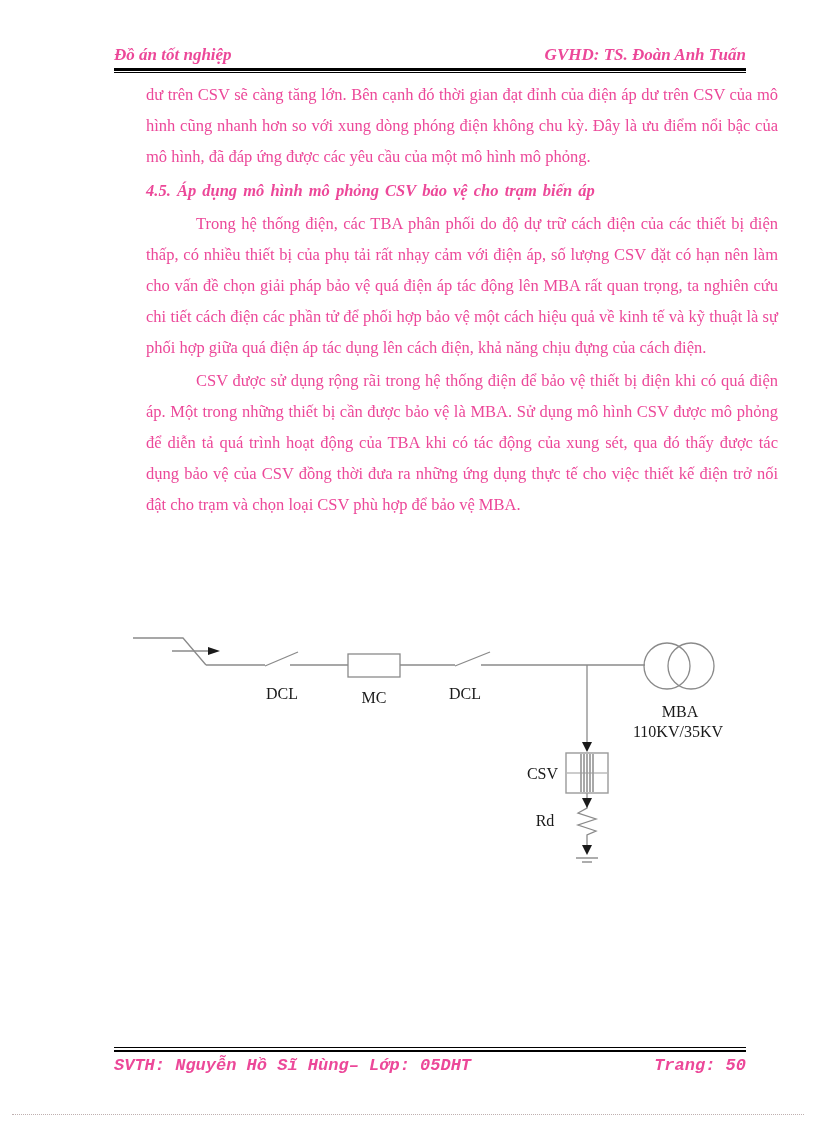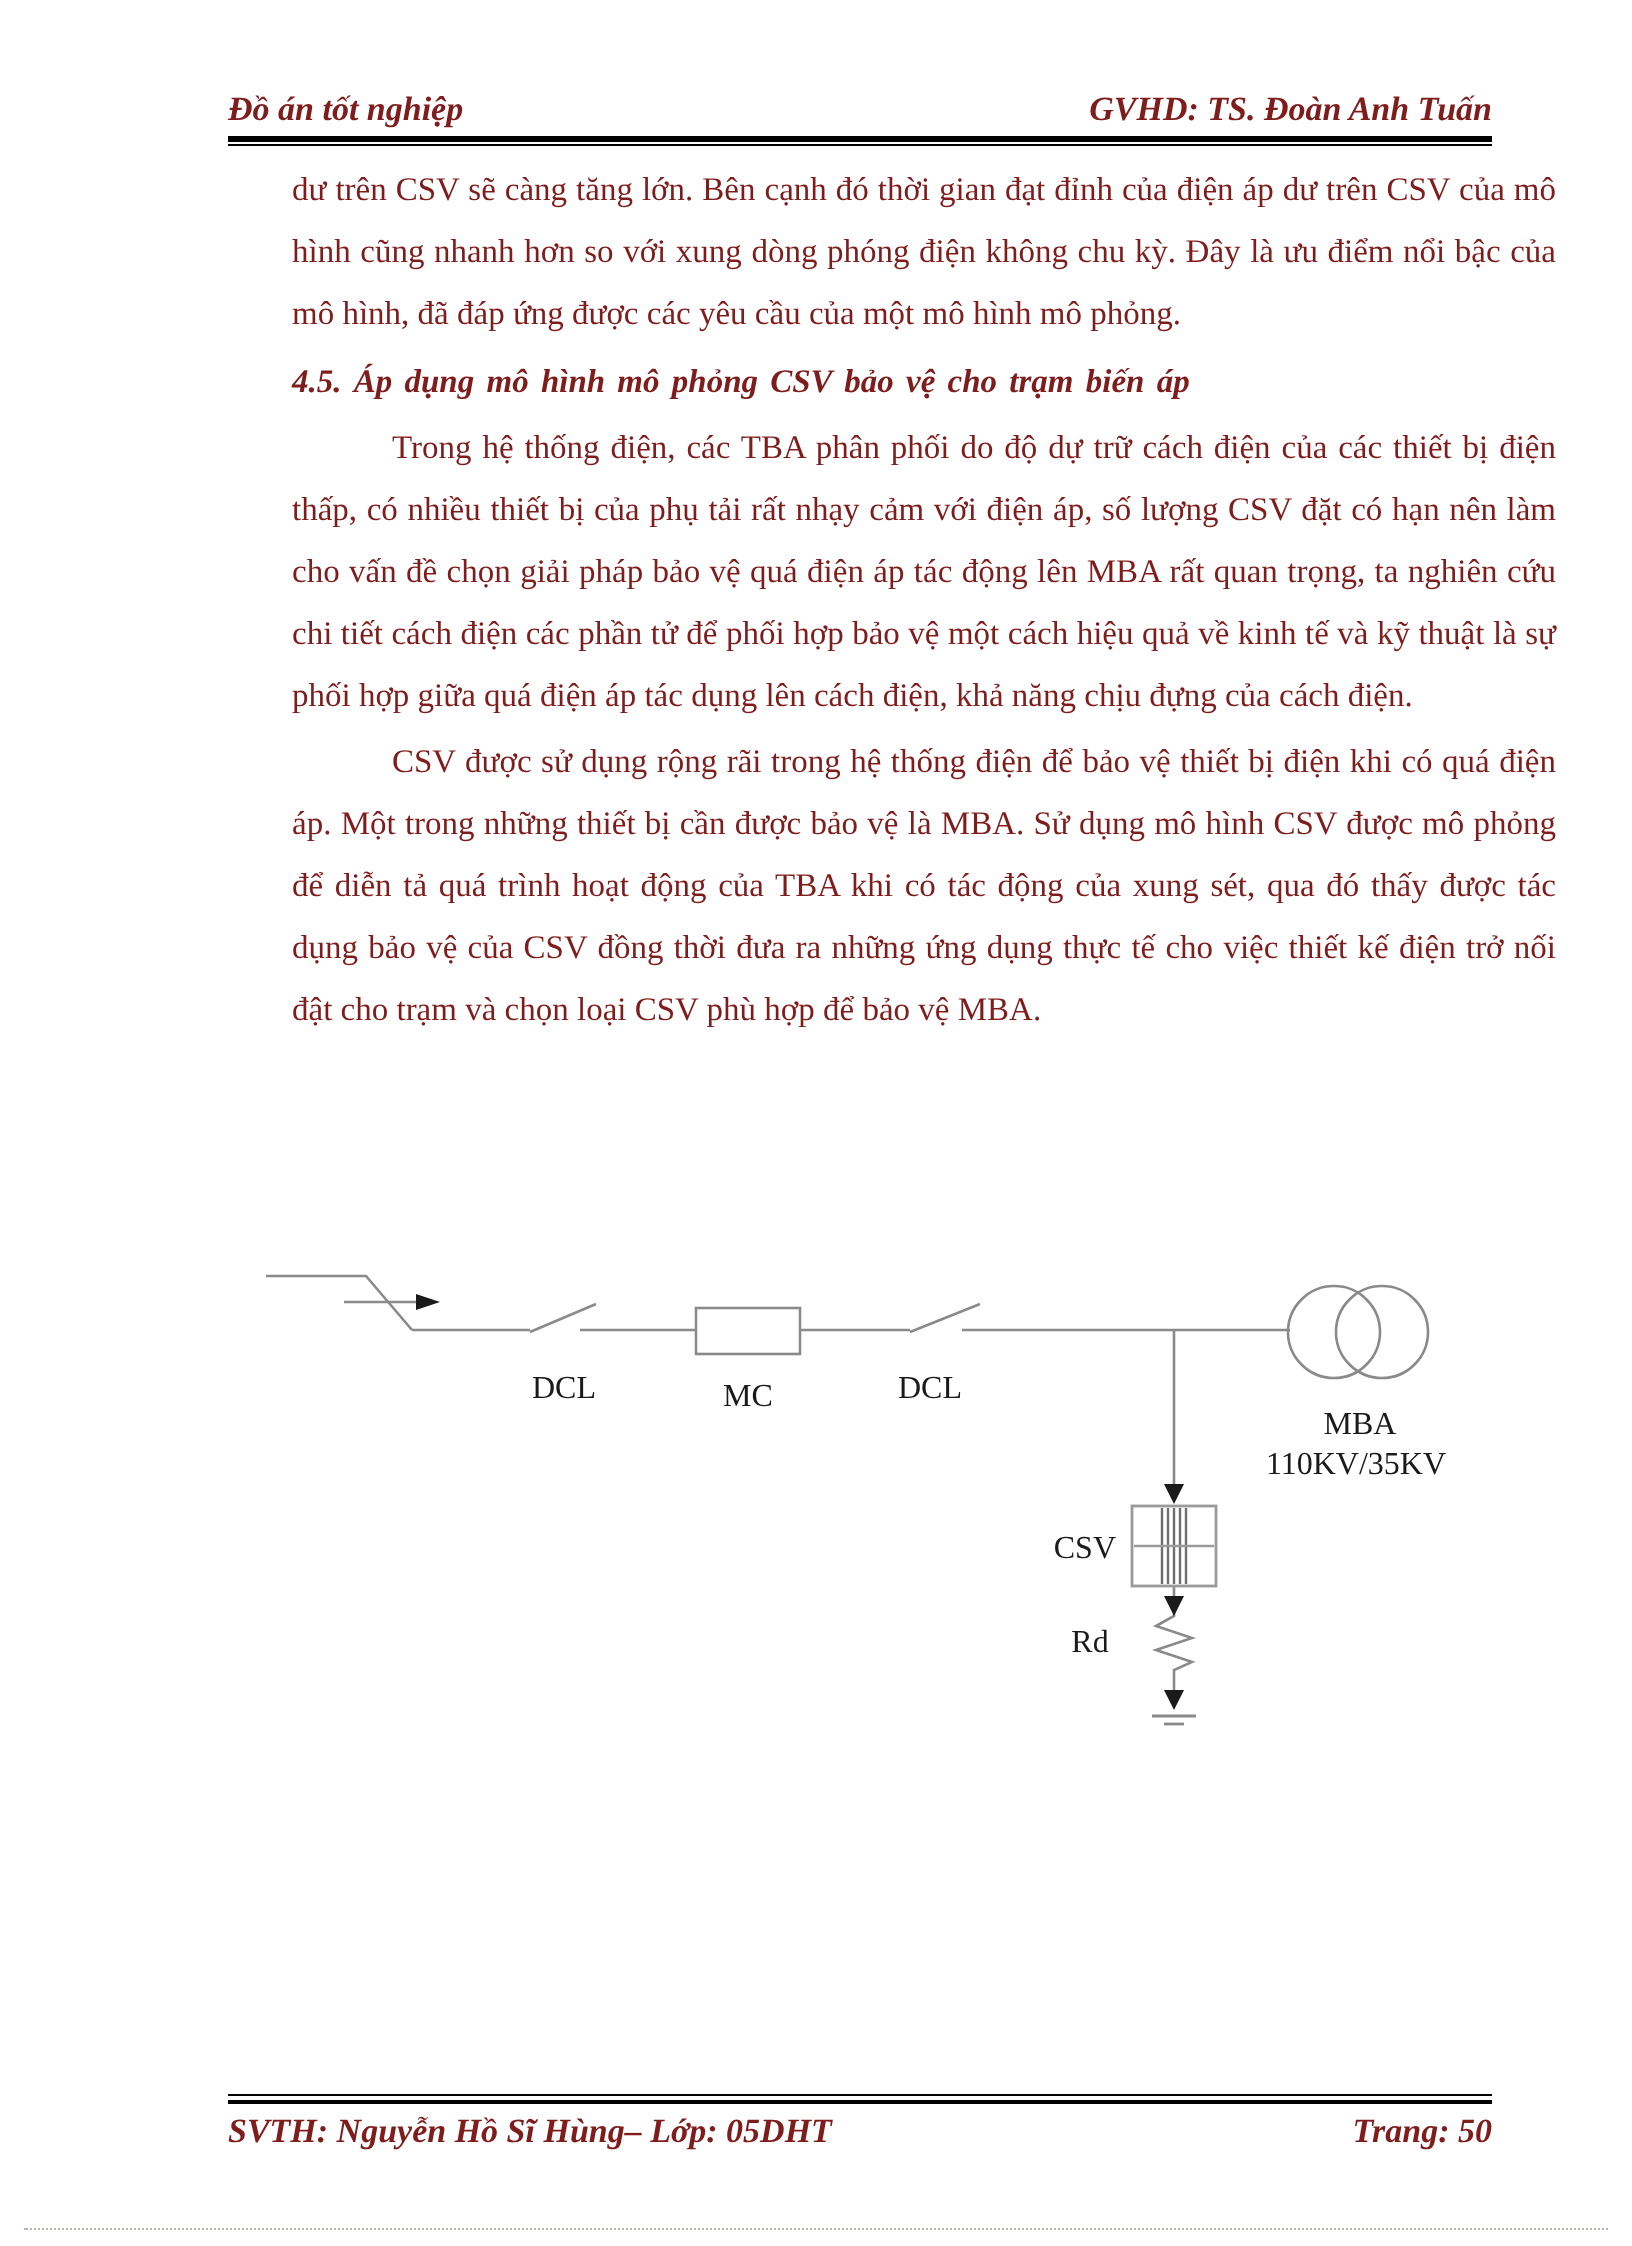--- a/index.html
+++ b/index.html
@@ -1,21 +1,21 @@
 <!DOCTYPE html>
 <html lang="vi"><head>
 <meta charset="utf-8">
 <style>
   html,body{margin:0;padding:0;background:#fff;}
   .page{
     position:relative;
     width:816px;height:1123px;
     background:#ffffff;
     font-family:"Liberation Serif","DejaVu Serif",serif;
-    color:#7f1d1d;
+    color:#ec4899;
     overflow:hidden;
   }
   
   .hdr{
     position:absolute;top:45px;left:114px;width:632px;
     display:flex;justify-content:space-between;
     font-size:17px;font-weight:bold;font-style:italic;
     white-space:nowrap;
   }
   .hdr-rule{position:absolute;top:68px;left:114px;width:632px;}
@@ -37,20 +37,21 @@
   
   .ftr-rule{position:absolute;top:1047px;left:114px;width:632px;}
   .ftr-rule .thin{height:1px;background:#000;}
   .ftr-rule .gap{height:1.5px;}
   .ftr-rule .thick{height:2.5px;background:#000;}
   .ftr{
     position:absolute;top:1056px;left:114px;width:632px;
     display:flex;justify-content:space-between;
     font-size:17px;font-weight:bold;font-style:italic;
     white-space:nowrap;
+    font-family:Liberation Mono, monospace;
   }
   .bottom-dotted{
     position:absolute;top:1114px;left:12px;width:792px;
     border-top:1px dotted #bfb0b0;
   }
 </style>
 </head>
 <body>
 
 <div class="page">

